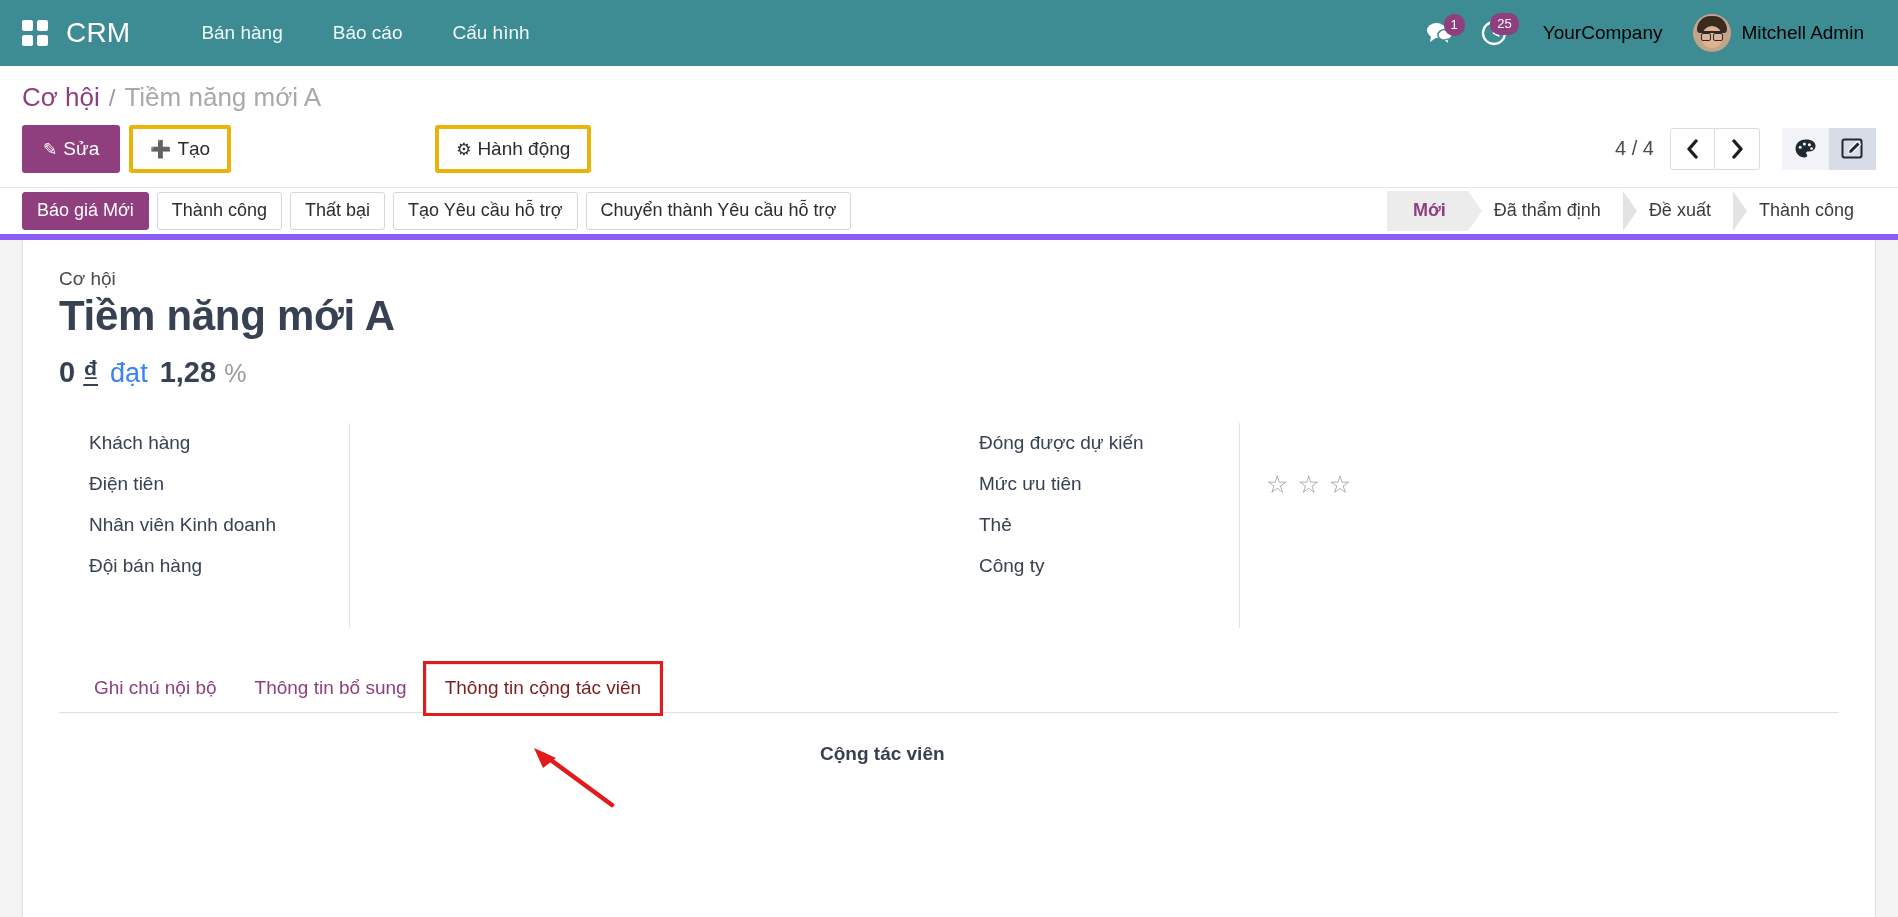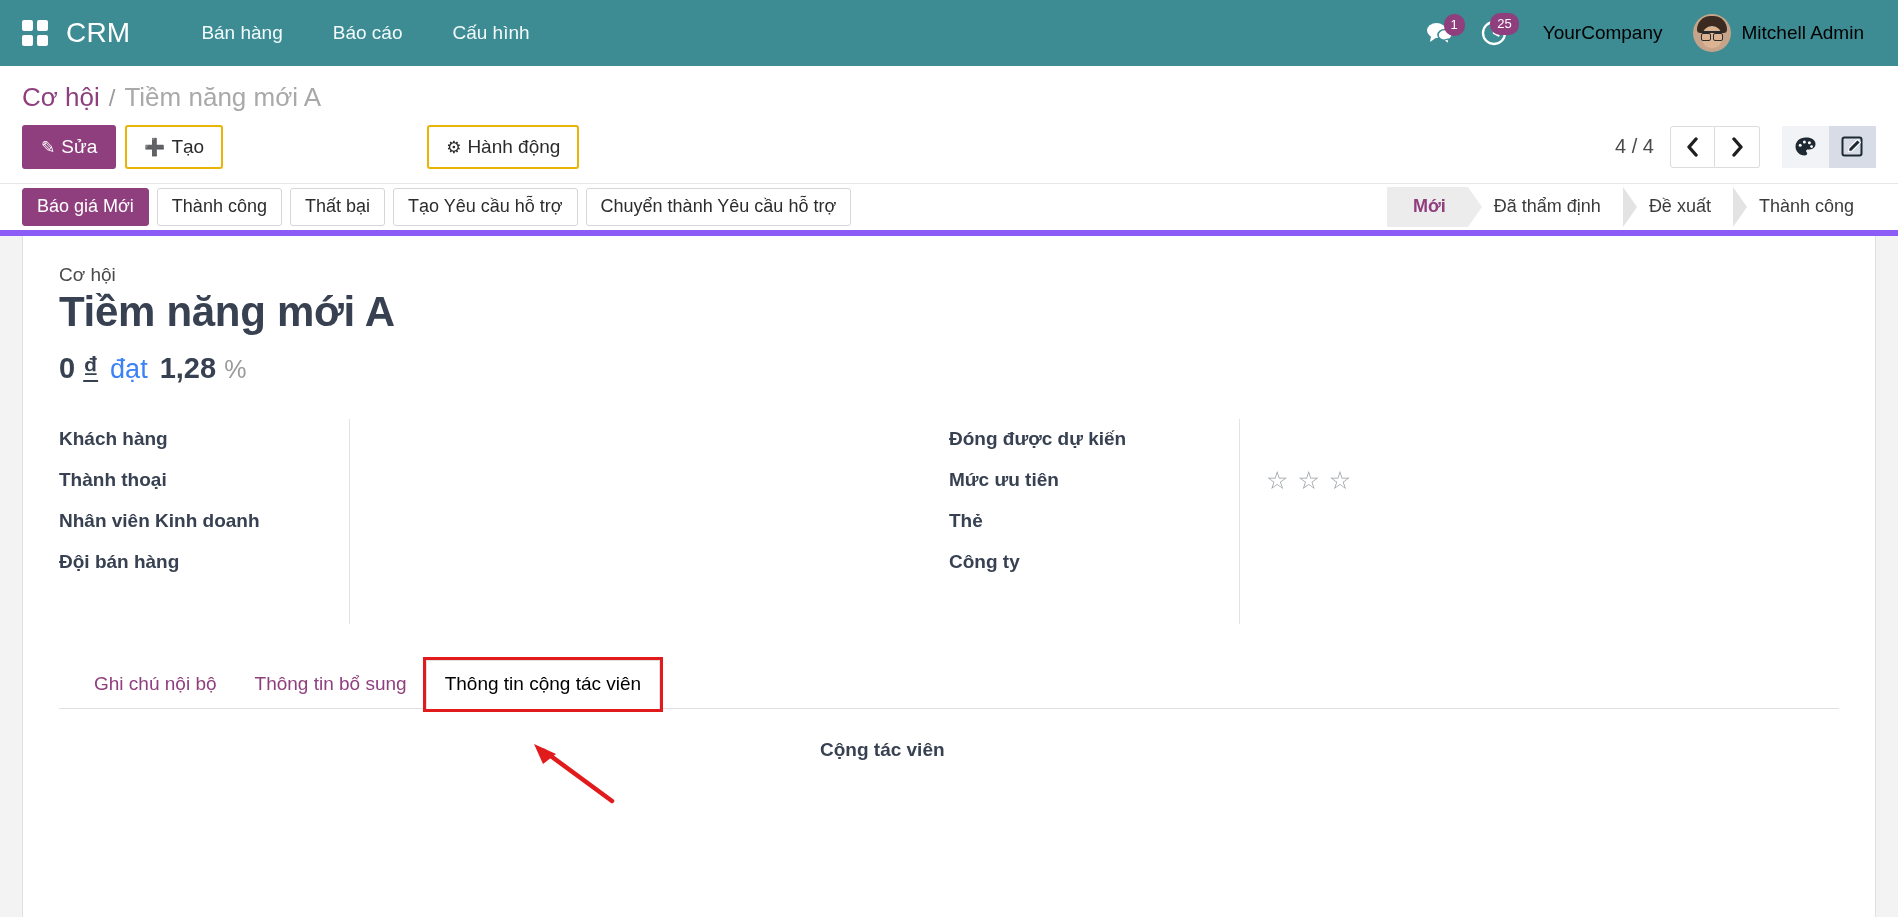--- a/index.html
+++ b/index.html
@@ -133,21 +133,21 @@
 
   .cp-row {
     display: flex;
     align-items: center;
     padding: 6px 0 14px 0;
     position: relative;
   }
   .btn {
     font-size: 19px;
     padding: 9px 17px;
-    border: 2px solid #eab308;
+    border: 4px solid #eab308;
     background: #fff;
     color: #2b2b2b;
     cursor: pointer;
     border-radius: 3px;
     line-height: 1.15;
     white-space: nowrap;
     font-family: "Liberation Sans", sans-serif;
   }
   .btn-primary {
     background: #8f3f7e;
@@ -300,21 +300,22 @@
     flex: 1;
     border-left: 1px solid #e3e3e3;
     padding-left: 26px;
   }
   .f-row {
     height: 41px;
     display: flex;
     align-items: center;
     font-size: 19px;
     color: #374151;
-    font-weight: 700;
+    font-weight: 400;
+    margin-left: 30px;
   }
   .f-val {
     height: 41px;
     display: flex;
     align-items: center;
     font-size: 19px;
     color: #374151;
   }
   .stars { display: flex; gap: 9px; font-size: 25px; color: #9aa0a6; line-height: 1; }
   .star { cursor: pointer; }
@@ -332,21 +333,21 @@
     font-size: 19px;
     color: #8f3f7e;
     padding: 12px 18px 14px 18px;
     cursor: pointer;
     white-space: nowrap;
     border: 1px solid transparent;
     border-bottom: none;
     margin-bottom: -1px;
   }
   .tab.active {
-    color: #000000;
+    color: #7f1d1d;
     background: #fff;
     border-color: #e0e0e0;
     border-bottom-color: #fff;
   }
   .tab-annotated {
     outline: 3px solid #e11b1b;
     outline-offset: 0px;
     position: relative;
     z-index: 2;
   }
@@ -513,21 +514,21 @@
         <span class="rev-pct">1,28</span>
         <span class="rev-pctsign">%</span>
       </span>
     </div>
 
     <div class="form-grid">
 
       <div class="form-col">
         <div class="labels-col">
           <div class="f-row">Khách hàng</div>
-          <div class="f-row">Thành thoại</div>
+          <div class="f-row">Điện tiên</div>
           <div class="f-row">Nhân viên Kinh doanh</div>
           <div class="f-row">Đội bán hàng</div>
         </div>
         <div class="values-col">
           <div class="f-val"></div>
           <div class="f-val"></div>
           <div class="f-val"></div>
           <div class="f-val"></div>
           <div class="f-val"></div>
         </div>

